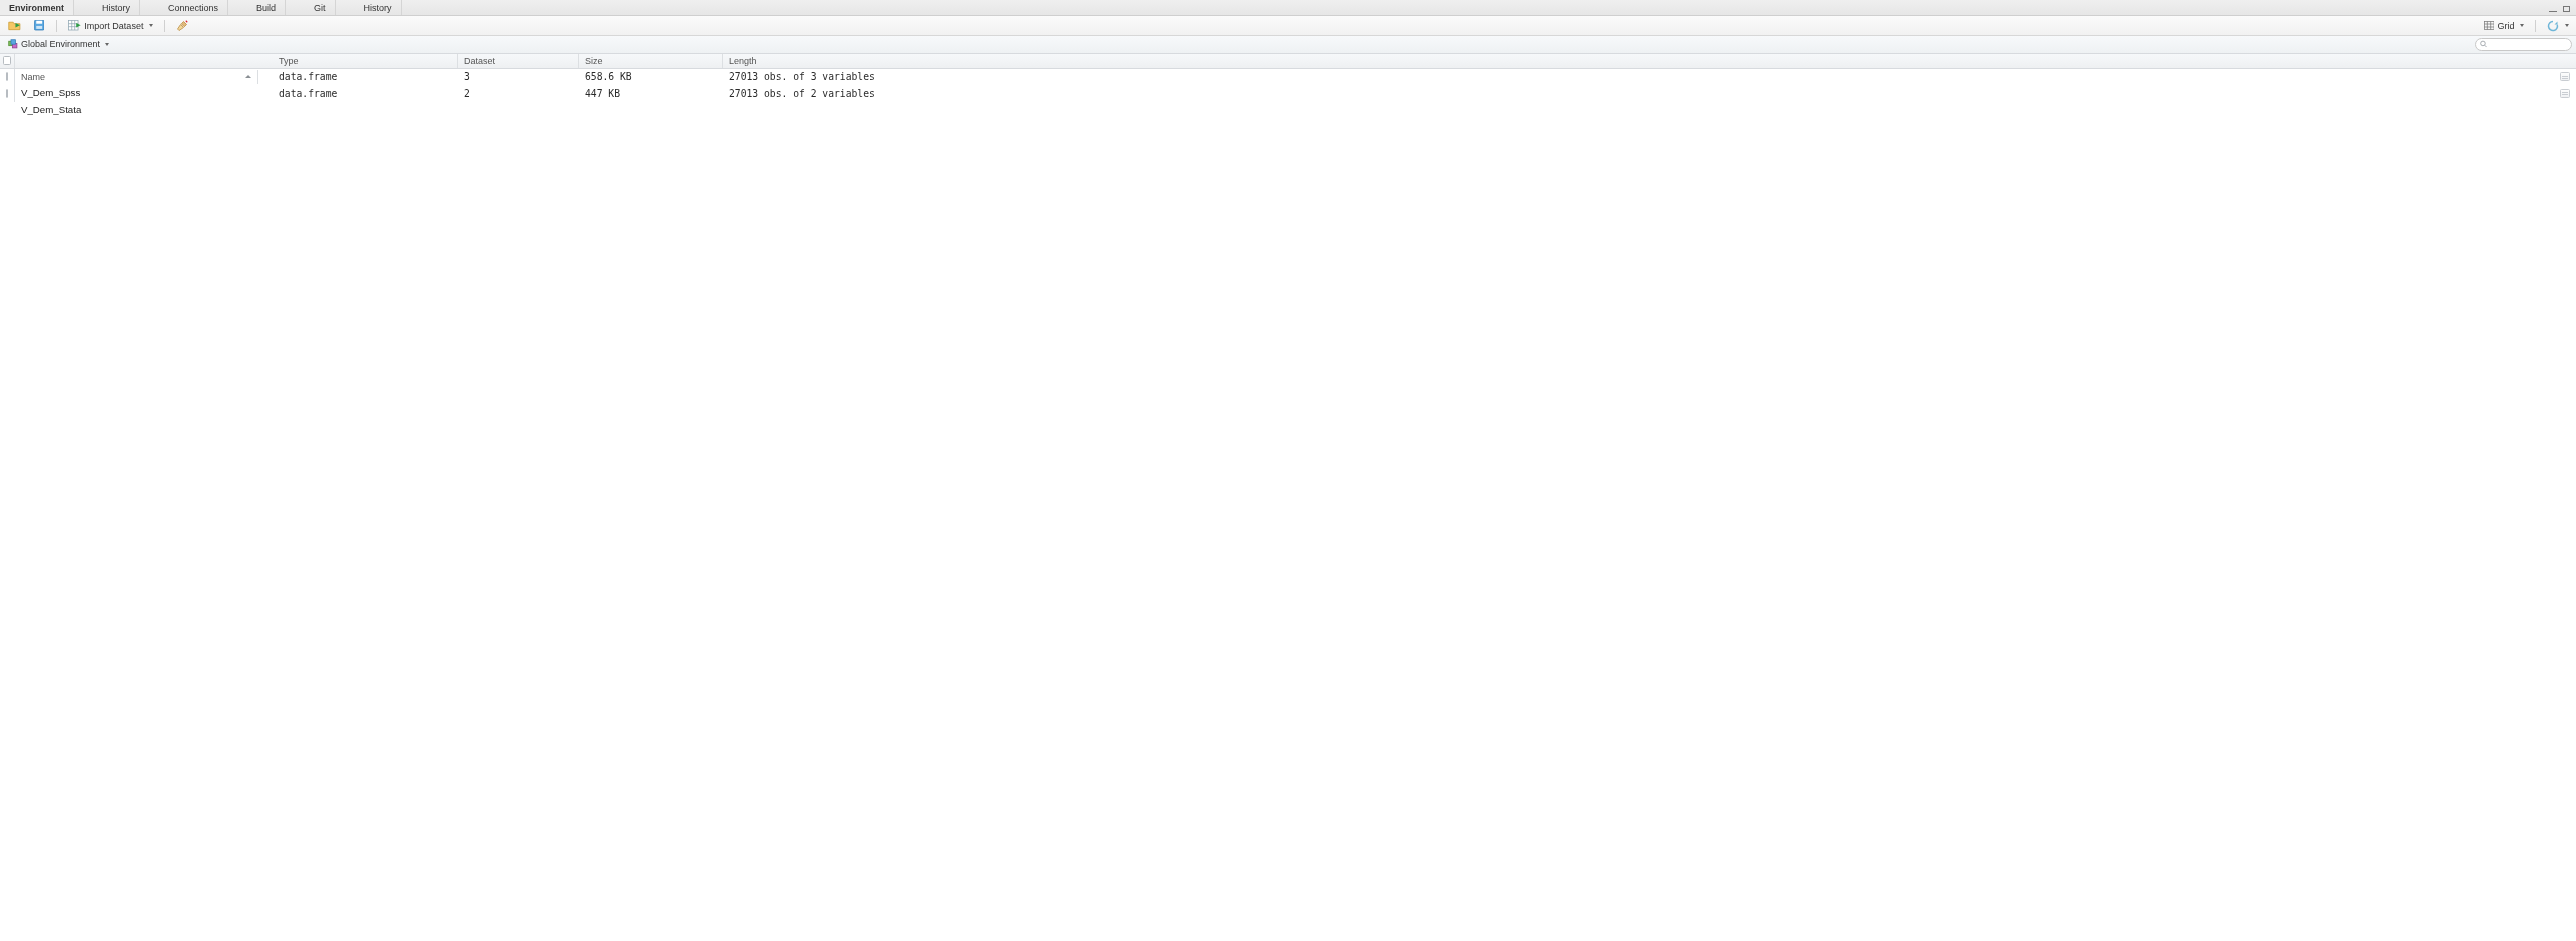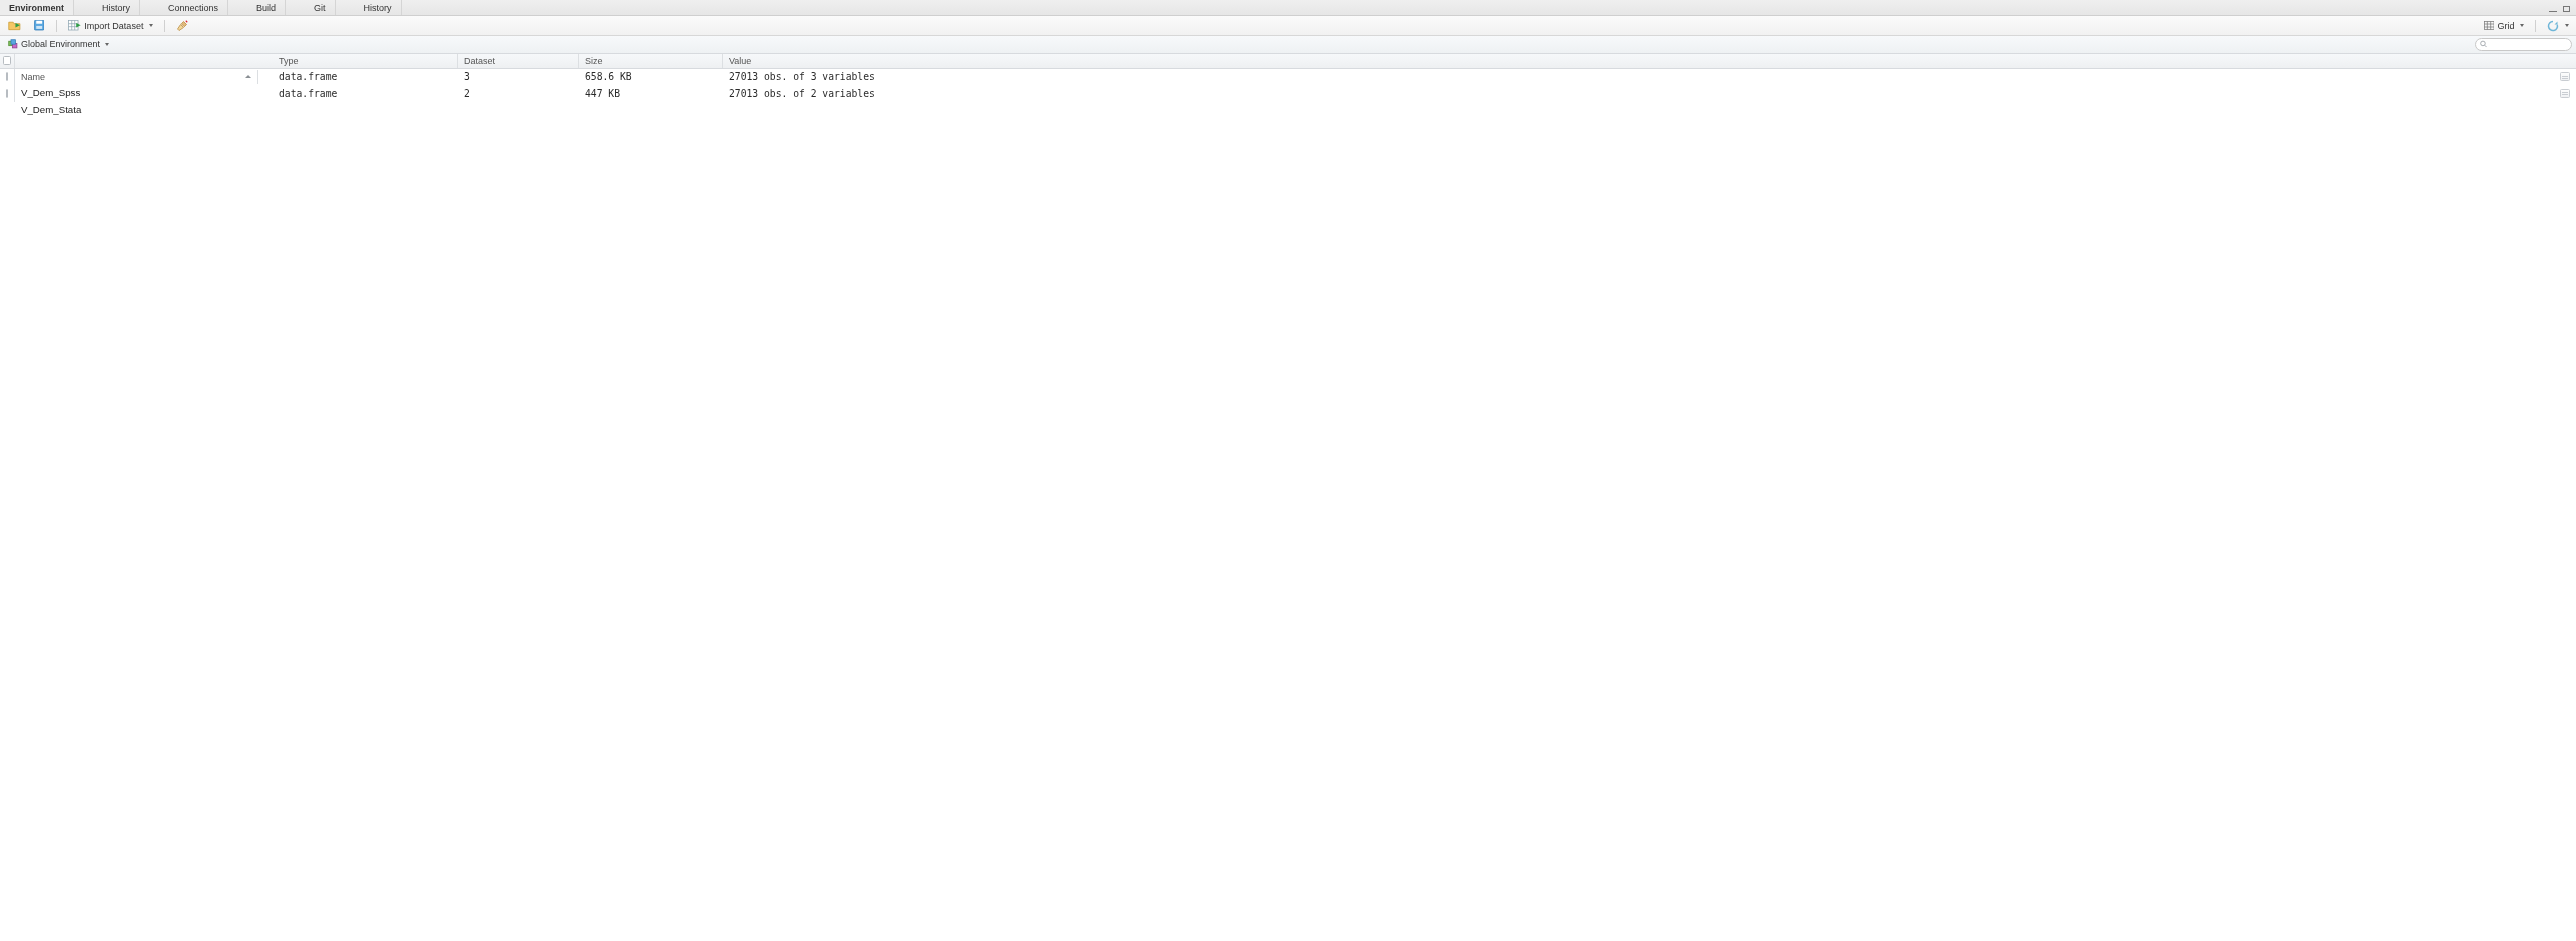--- a/index.html
+++ b/index.html
@@ -297,21 +297,21 @@
   <div class="th col-type">
     <span>Type</span>
   </div>
   <div class="th col-length">
     <span>Dataset</span>
   </div>
   <div class="th col-size">
     <span>Size</span>
   </div>
   <div class="th col-value">
-    <span>Value</span>
+    <span>Length</span>
   </div>
 </div>
 
 <div class="tbody">
 
   <div class="trow">
     <div class="td col-checkbox">
         <div class="chk"></div>
       </div>
     <div class="td col-name name">V_Dem_Spss</div>

